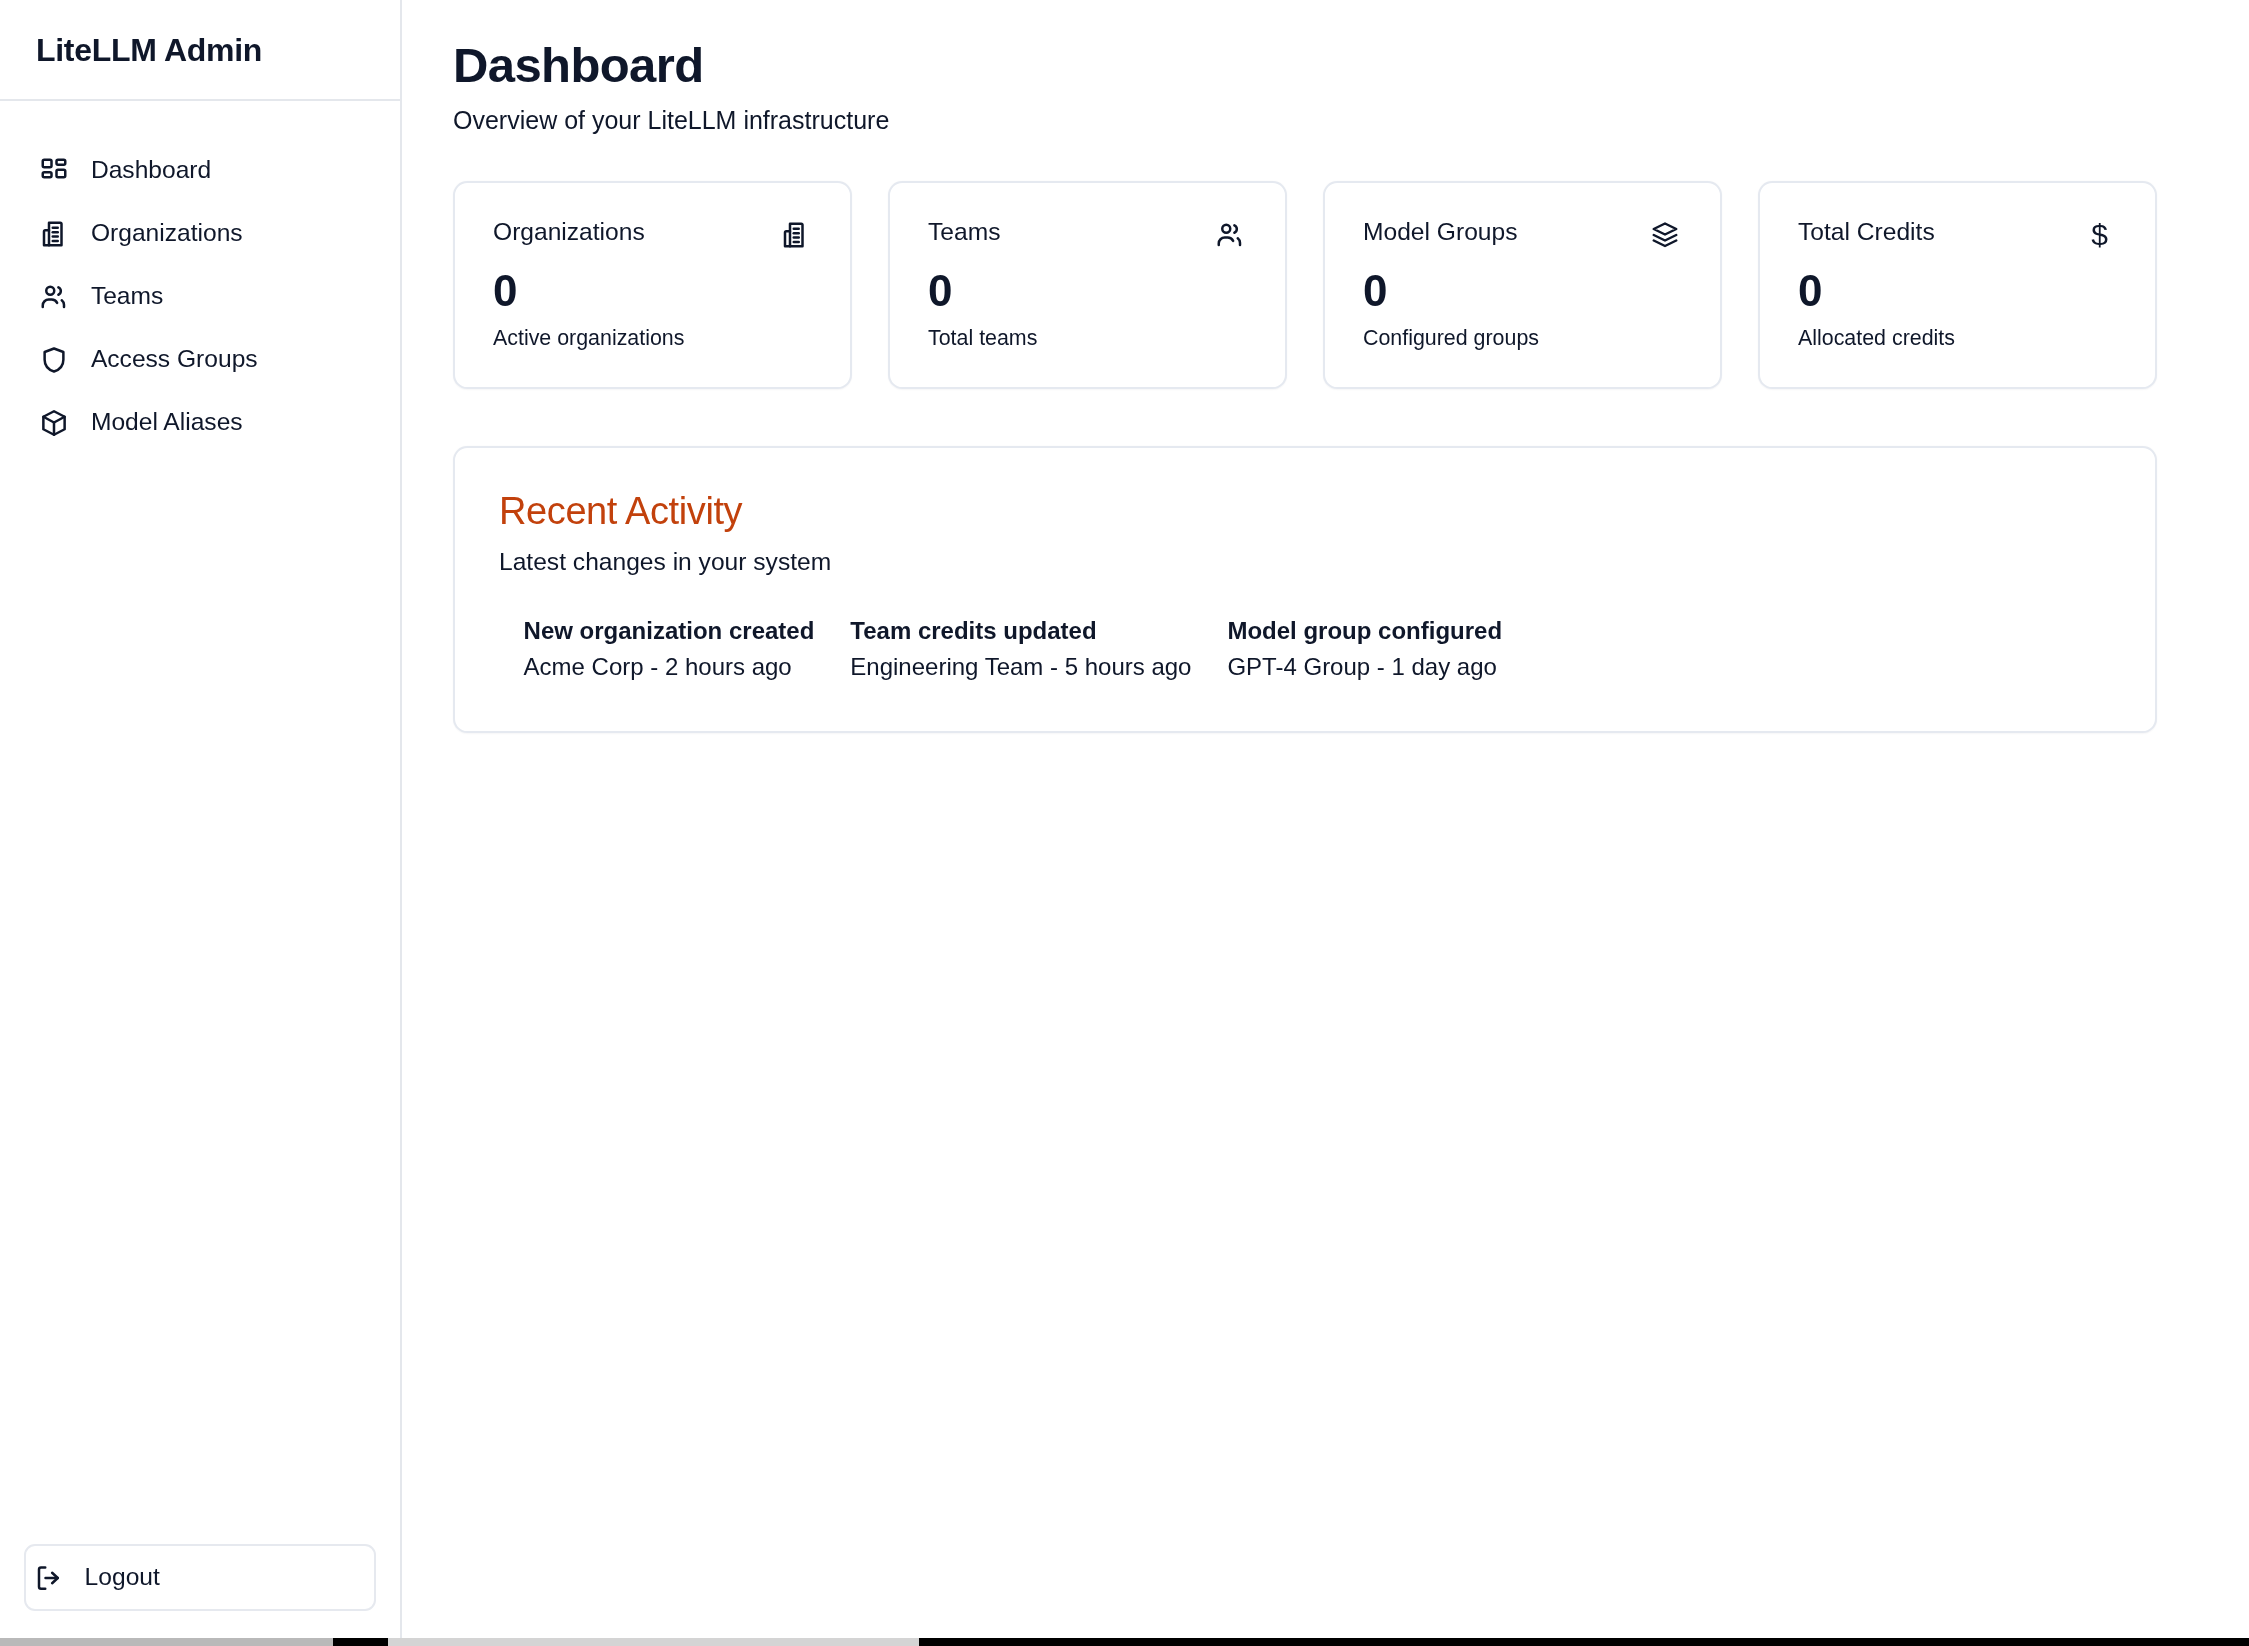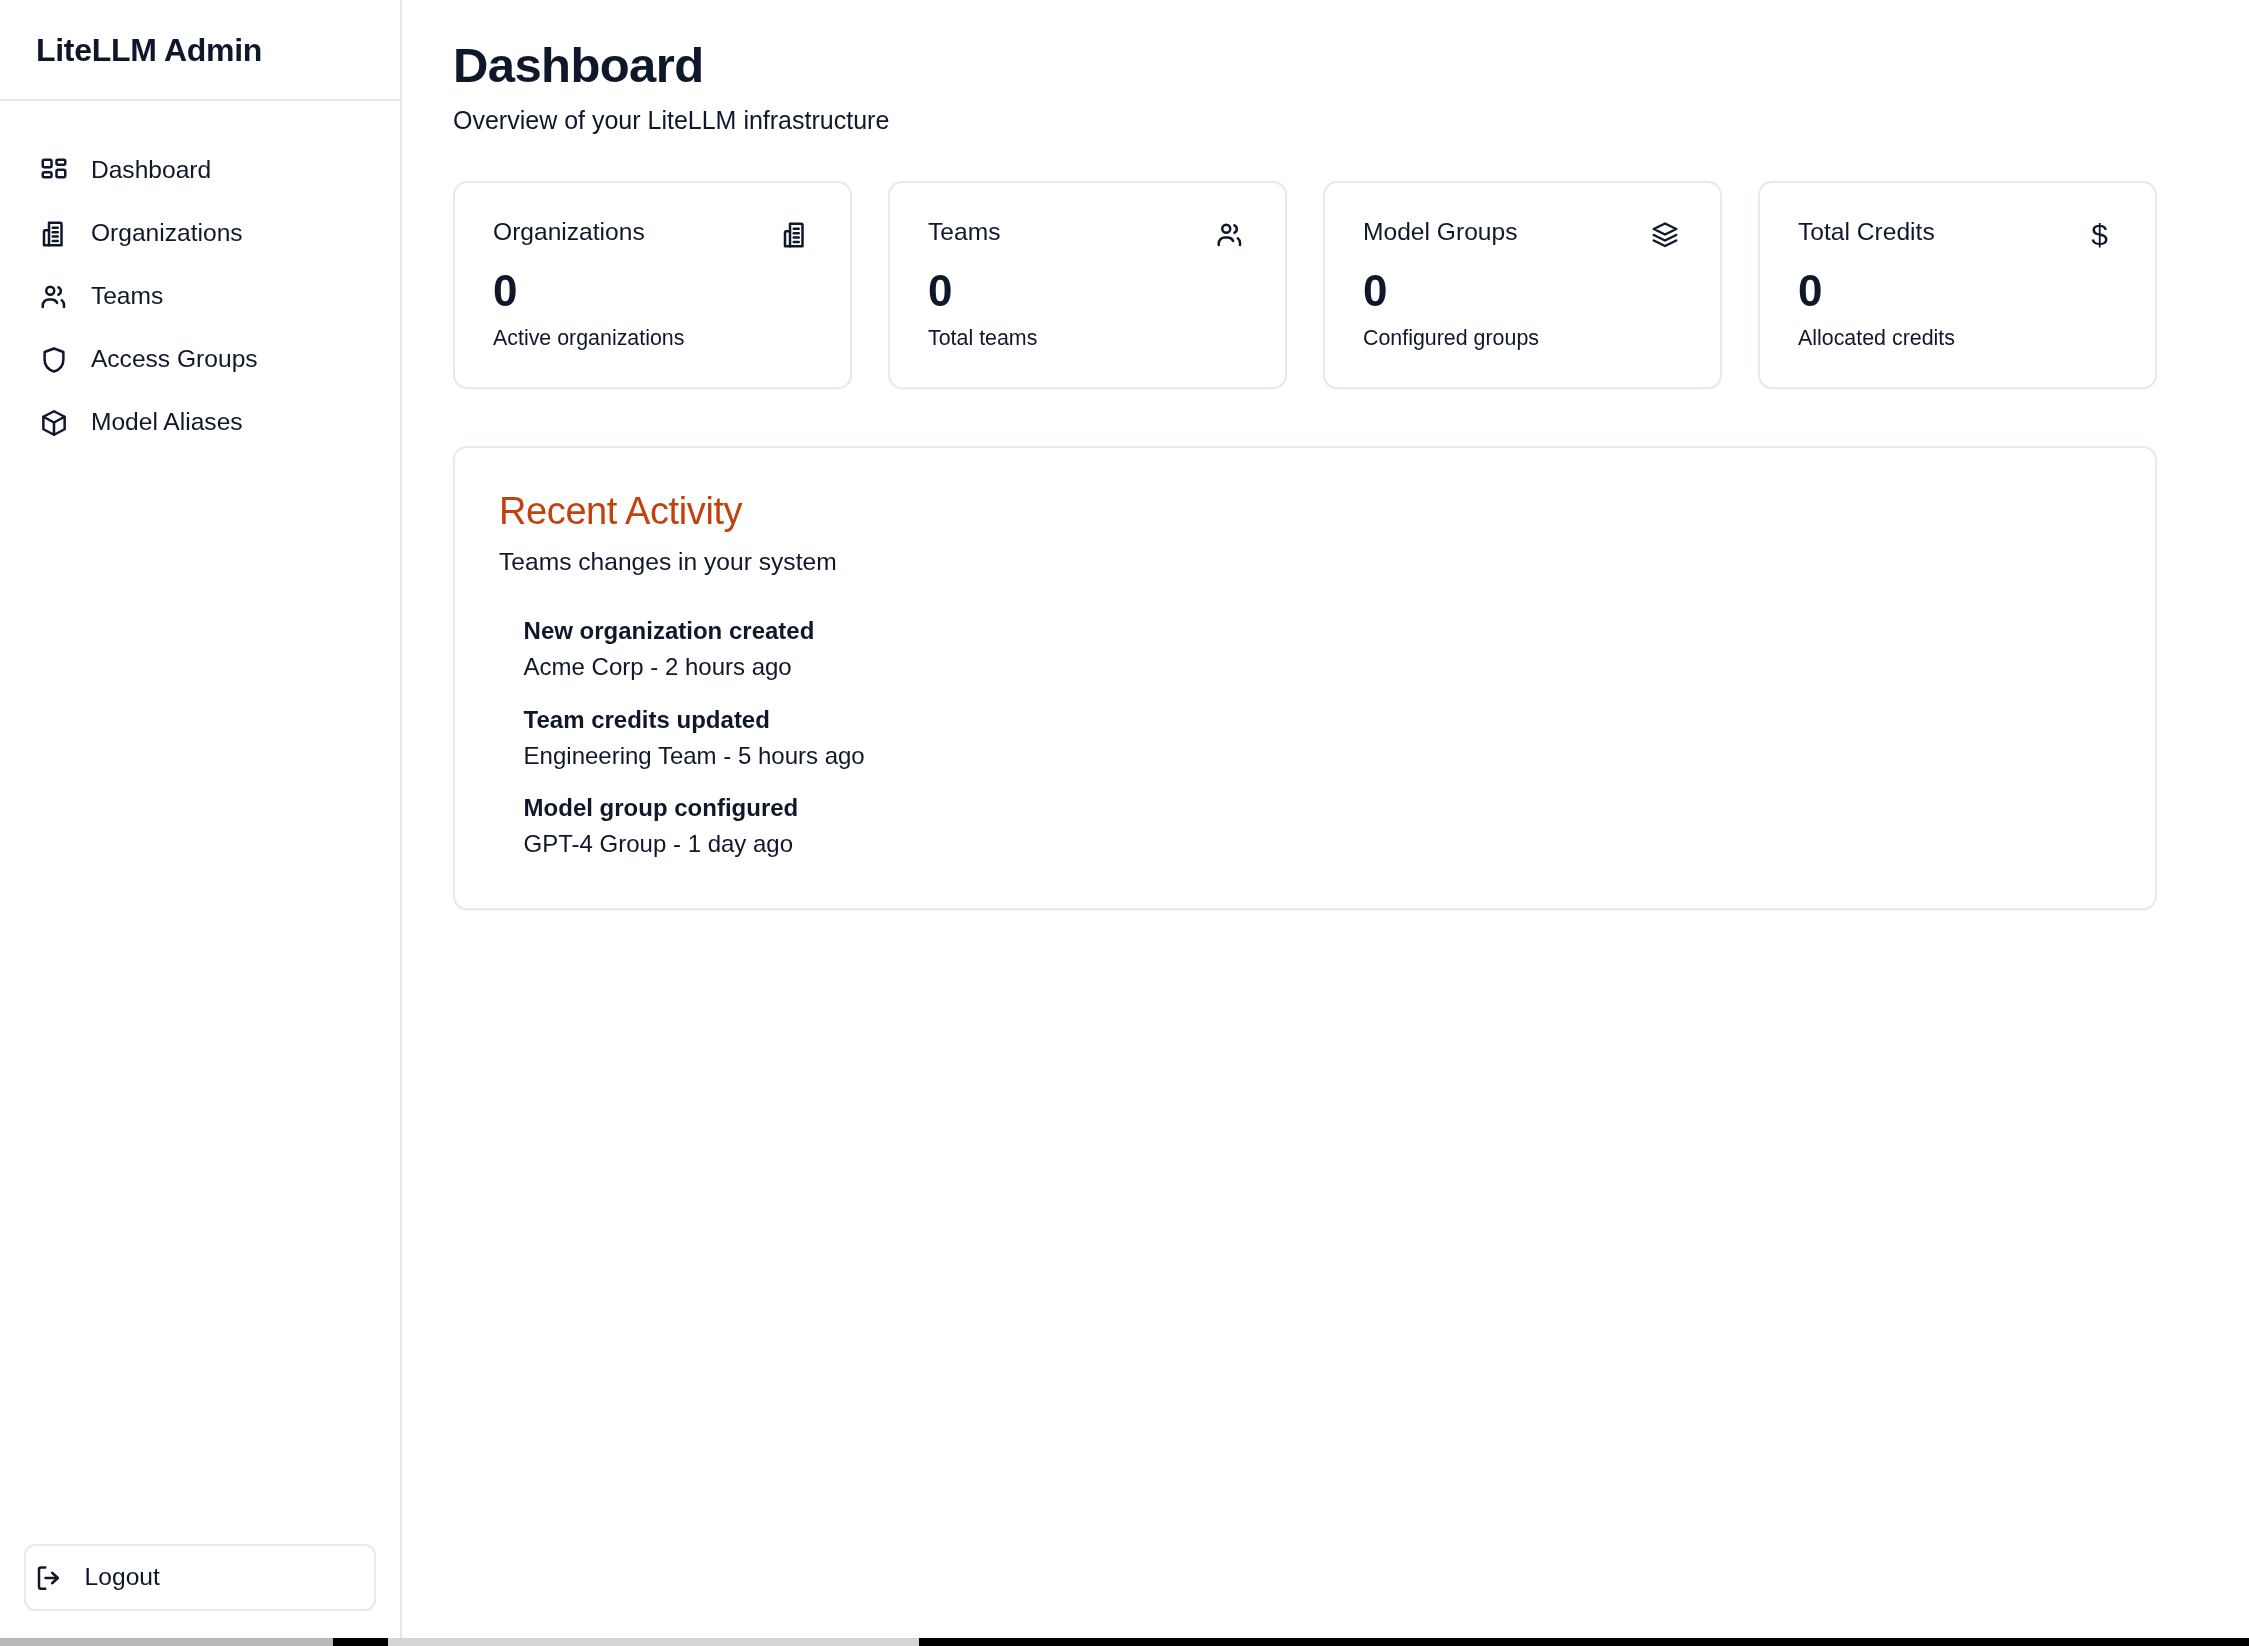--- a/index.html
+++ b/index.html
@@ -202,22 +202,22 @@
   .activity-subtitle {
     margin-top: 14.3px;
     font-size: 24.6px;
     font-weight: 400;
     color: #0f172a;
     line-height: 1.2;
   }
   .activity-list {
     margin-top: 40px;
     display: flex;
-    flex-direction: column;
-    gap: 24px;
+    flex-direction: row;
+    gap: 36px;
     padding-left: 24.6px;
   }
   .activity-item { display: block; }
   .activity-item-title {
     font-size: 24px;
     font-weight: 700;
     color: #0f172a;
     line-height: 1.2;
   }
   .activity-item-meta {
@@ -417,21 +417,21 @@
           </span>
         </div>
         <div class="stat-value">0</div>
         <div class="stat-caption">Allocated credits</div>
       </div>
 
     </section>
 
     <section class="activity-card">
       <h2 class="activity-title">Recent Activity</h2>
-      <p class="activity-subtitle">Teams changes in your system</p>
+      <p class="activity-subtitle">Latest changes in your system</p>
 
       <div class="activity-list">
         <div class="activity-item">
           <div class="activity-item-title">New organization created</div>
           <div class="activity-item-meta">Acme Corp - 2 hours ago</div>
         </div>
         <div class="activity-item">
           <div class="activity-item-title">Team credits updated</div>
           <div class="activity-item-meta">Engineering Team - 5 hours ago</div>
         </div>

